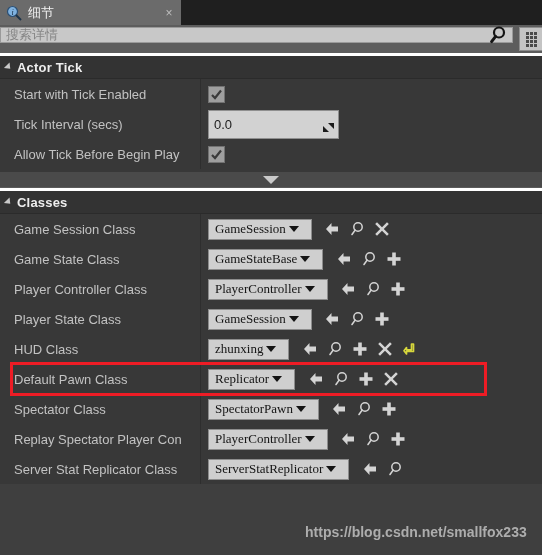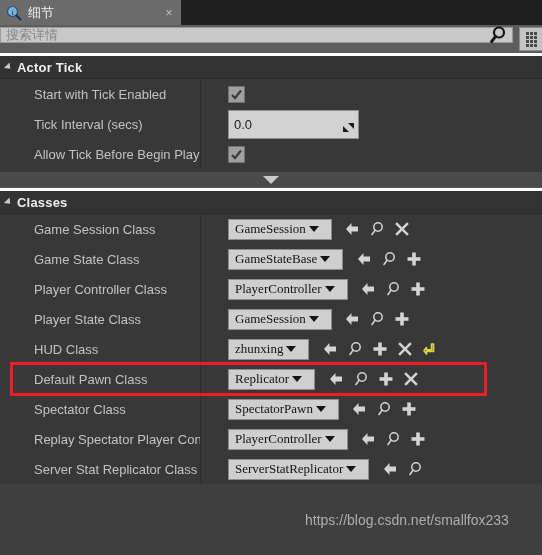--- a/index.html
+++ b/index.html
@@ -61,21 +61,21 @@
   .rows{background:#383838;}
   .row{
     position:relative;height:30px;display:flex;align-items:center;
     background:#383838;
   }
   .row .divider{
     position:absolute;left:200px;top:0;width:1px;height:30px;background:#2e2e2e;
   }
   .label{
     width:200px;box-sizing:border-box;padding-left:14px;
-    color:#c2c2c2;font-size:13px;white-space:nowrap;overflow:hidden;flex:0 0 auto;margin-left:20px;
+    color:#c2c2c2;font-size:13px;white-space:nowrap;overflow:hidden;flex:0 0 auto;
   }
   .value{
     flex:1 1 auto;display:flex;align-items:center;padding-left:8px;
     min-width:0;
   }
 
   
   .cb{
     width:17px;height:17px;background:#9f9f9f;border:1px solid #727272;
     box-sizing:border-box;display:flex;align-items:center;justify-content:center;
@@ -503,14 +503,14 @@
                 <line x1="7.1" y1="10.1" x2="4" y2="14.5" stroke="#d4d4d4" stroke-width="1.6" stroke-linecap="round"></line>
               </svg>
             </span>
           </span>
         </span>
       </div>
     </div>
 
   <div class="highlight" id="hl" style="left: 10px; width: 477px; top: 362px; height: 34px;"></div>
 
-  <div class="watermark" id="wm" style="left: 305px; top: 512px;">https://blog.csdn.net/smallfox233</div>
+  <div class="watermark" id="wm" style="left: 305px; top: 524px; font-weight: bold;">https://blog.csdn.net/smallfox233</div>
 </div>
 
 </body></html>

